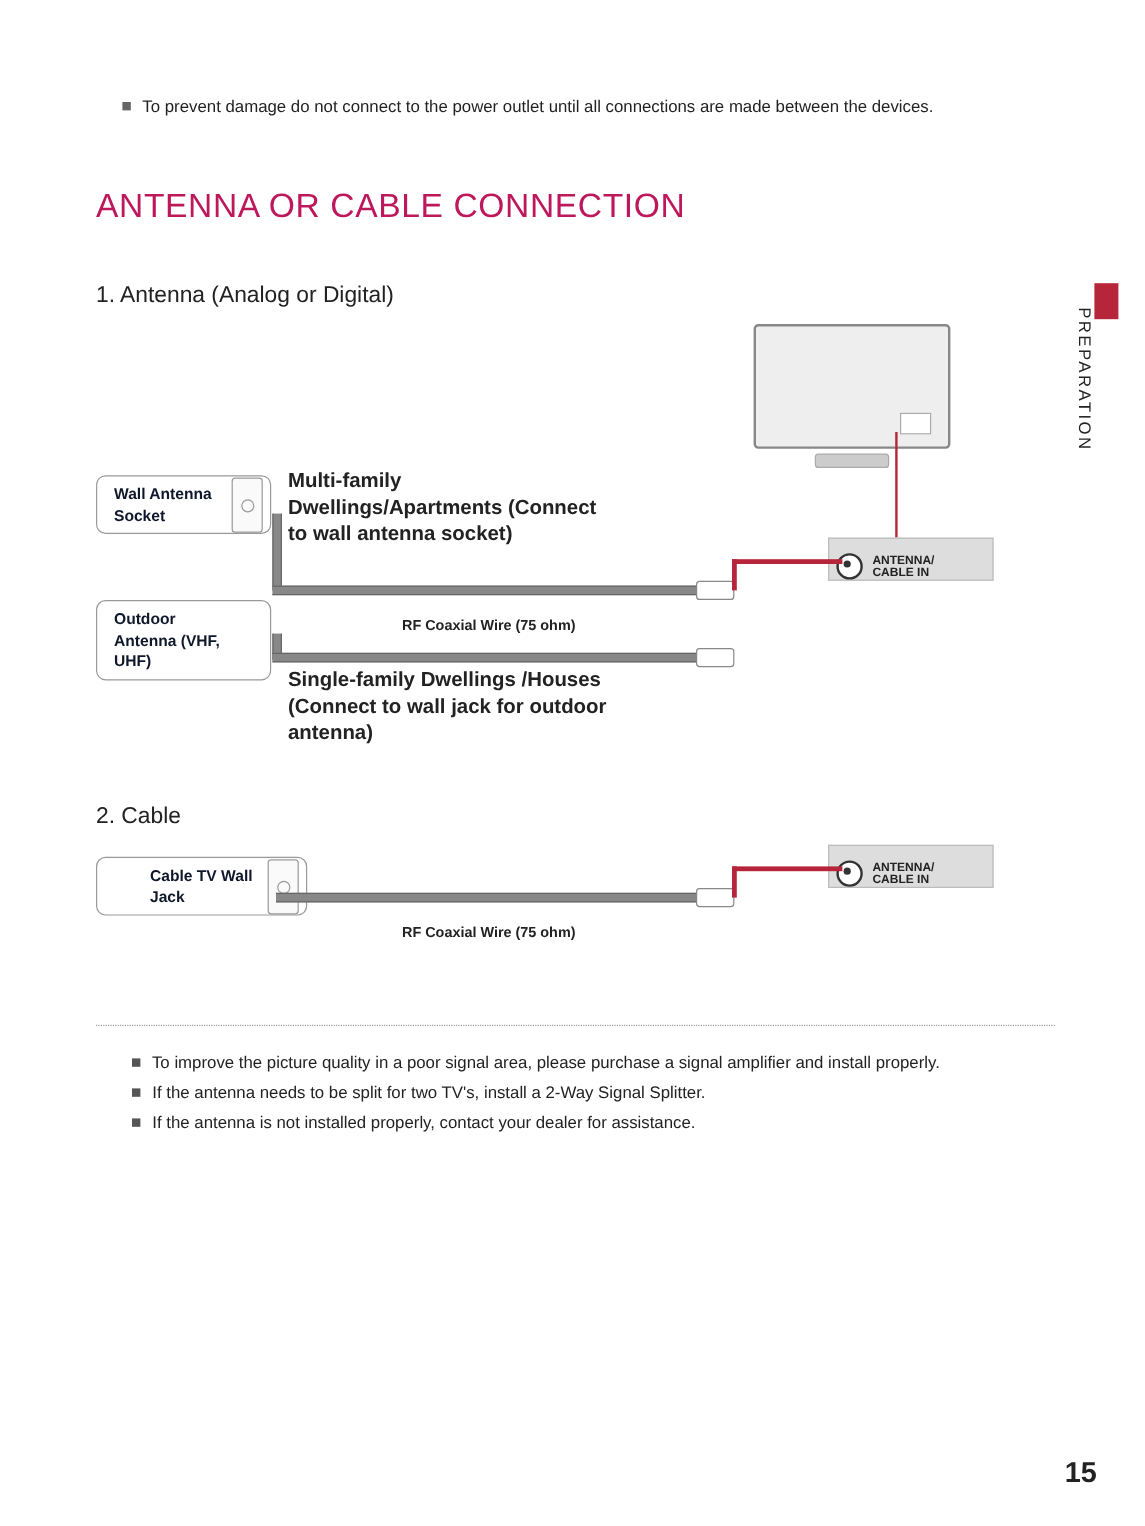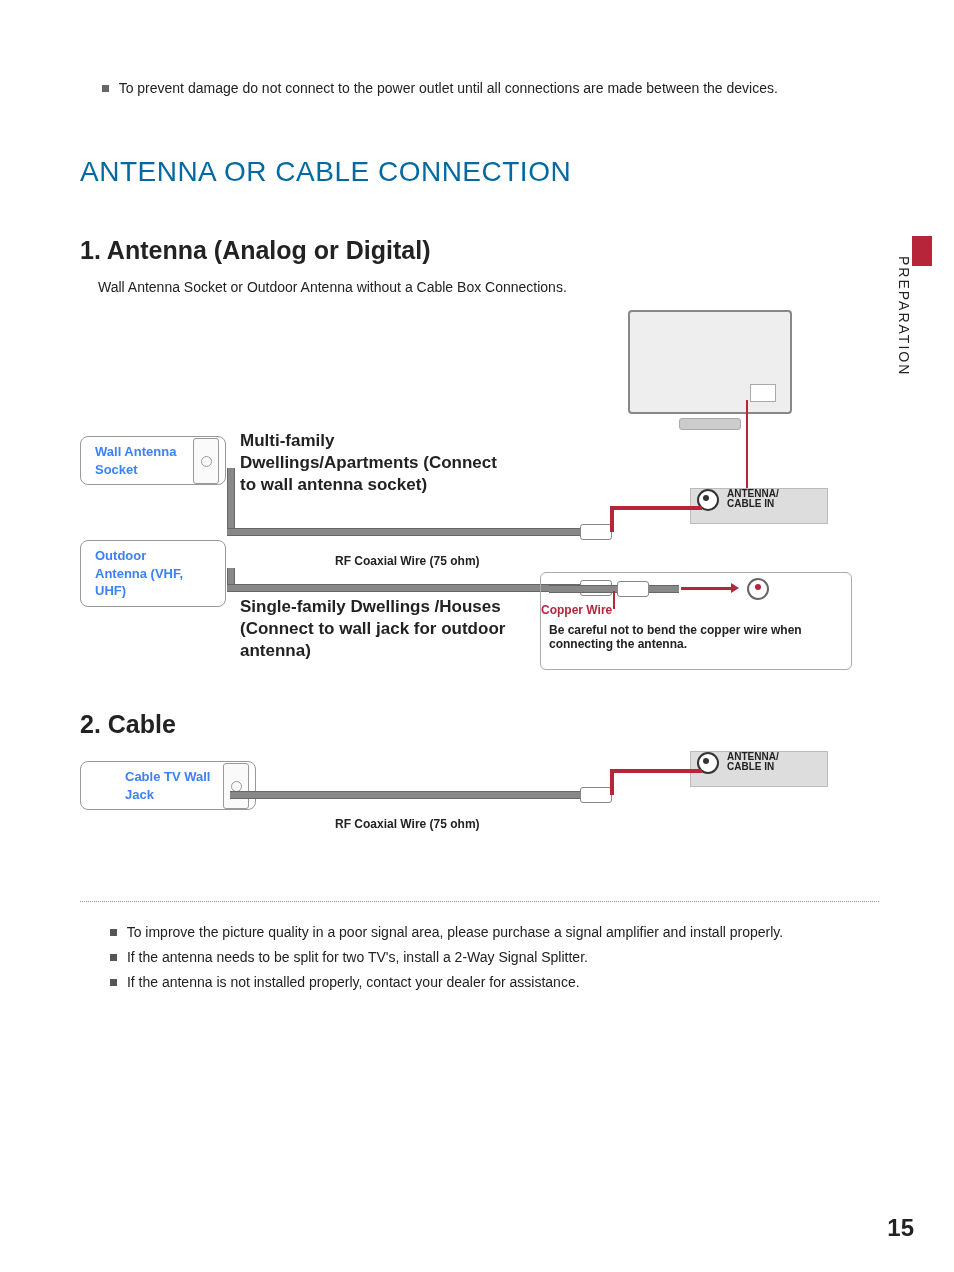--- a/index.html
+++ b/index.html
@@ -24,29 +24,29 @@
   }
   .bullet-sq {
     display: inline-block;
     width: 7px;
     height: 7px;
     background: #666;
     margin-right: 6px;
     vertical-align: 1px;
   }
   .main-title {
-    color: #0369a1;
+    color: #be185d;
     font-size: 28px;
     font-weight: 500;
     letter-spacing: 0.5px;
     margin-bottom: 48px;
   }
   .subhead {
-    font-weight: bold;
-    font-size: 25px;
+    font-weight: normal;
+    font-size: 19px;
     margin-bottom: 12px;
   }
   .intro-text {
     font-size: 14px;
     line-height: 1.5;
     margin-left: 18px;
     margin-bottom: 12px;
     max-width: 500px;
   }
   .side-tab {
@@ -128,21 +128,21 @@
     margin: 4px auto 0 auto;
     border-radius: 3px;
   }
   .antenna-port-box {
     position: absolute;
     background: #ddd;
     border: 1px solid #bbb;
     width: 130px;
     height: 34px;
     display: flex;
-    align-items: flex-start;
+    align-items: flex-end;
     gap: 8px;
     padding-left: 6px;
     font-size: 10px;
     font-weight: bold;
     line-height: 1;
   }
   .antenna-port-box .coax {
     width: 18px;
     height: 18px;
     border: 2px solid #333;
@@ -162,21 +162,21 @@
   }
   .port1 { top: 178px; left: 610px; }
 
   .label-box {
     position: absolute;
     border: 1px solid #999;
     border-radius: 8px;
     padding: 6px 40px 6px 14px;
     font-size: 13px;
     font-weight: bold;
-    color: #3b82f6;
+    color: #0f172a;
     line-height: 1.35;
     background: #fff;
   }
   .wall-socket { top: 126px; left: 0; width: 90px; }
   .outdoor-ant { top: 230px; left: 0; width: 90px; }
   .cable-jack  { top: 466px; left: 0; width: 90px; }
 
   .wall-icon {
     position: absolute;
     right: 6px;
@@ -281,21 +281,20 @@
 <div class="page">
 
   <div class="top-note">
     <span class="bullet-sq"></span>
     <span>To prevent damage do not connect to the power outlet until all connections are made between the devices.</span>
   </div>
 
   <div class="main-title">ANTENNA OR CABLE CONNECTION</div>
 
   <div class="subhead">1. Antenna (Analog or Digital)</div>
-  <div class="intro-text">Wall Antenna Socket or Outdoor Antenna without a Cable Box Connections.</div>
 
   <div class="diagram">
 
     <div class="tv-box">
       <div class="tv-screen"></div>
       <div class="tv-stand"></div>
     </div>
 
     <div class="magenta-line" style="top:90px;left:666px;width:2px;height:88px;"></div>
 
@@ -324,33 +323,20 @@
     <div class="wire-h" style="top:218px;left:147px;width:360px;"></div>
     <div class="connector" style="top:214px;left:500px;"></div>
 
     <div class="magenta-line" style="top:196px;left:530px;width:92px;height:4px;"></div>
     <div class="magenta-line" style="top:196px;left:530px;width:4px;height:26px;"></div>
 
     <div class="wire-v" style="top:258px;left:147px;height:22px;"></div>
     <div class="wire-h" style="top:274px;left:147px;width:360px;"></div>
     <div class="connector" style="top:270px;left:500px;"></div>
 
-    <div class="warn-box">
-
-      <div class="wire-h" style="top:12px;left:8px;width:130px;position:absolute;"></div>
-      <div class="connector" style="top:8px;left:76px;position:absolute;"></div>
-      <div class="magenta-line" style="top:14px;left:140px;width:50px;height:3px;position:absolute;"></div>
-      <div class="arrow-head" style="top:10px;left:190px;position:absolute;"></div>
-      <div style="position:absolute;top:5px;left:206px;width:18px;height:18px;border:2px solid #666;border-radius:50%;">
-        <div style="width:6px;height:6px;background:#b6253a;border-radius:50%;margin:4px auto;"></div>
-      </div>
-      <div class="copper-label">Copper Wire</div>
-      <div class="magenta-line" style="top:18px;left:72px;width:2px;height:18px;position:absolute;"></div>
-      <div class="warn-text">Be careful not to bend the copper wire when connecting the antenna.</div>
-    </div>
 
   </div>
 
   <div class="subhead" style="margin-top:20px;">2. Cable</div>
 
   <div class="diagram" style="height:120px;">
 
     <div class="antenna-port-box" style="top:0;left:610px;">
       <span class="coax"></span>
       <span>

